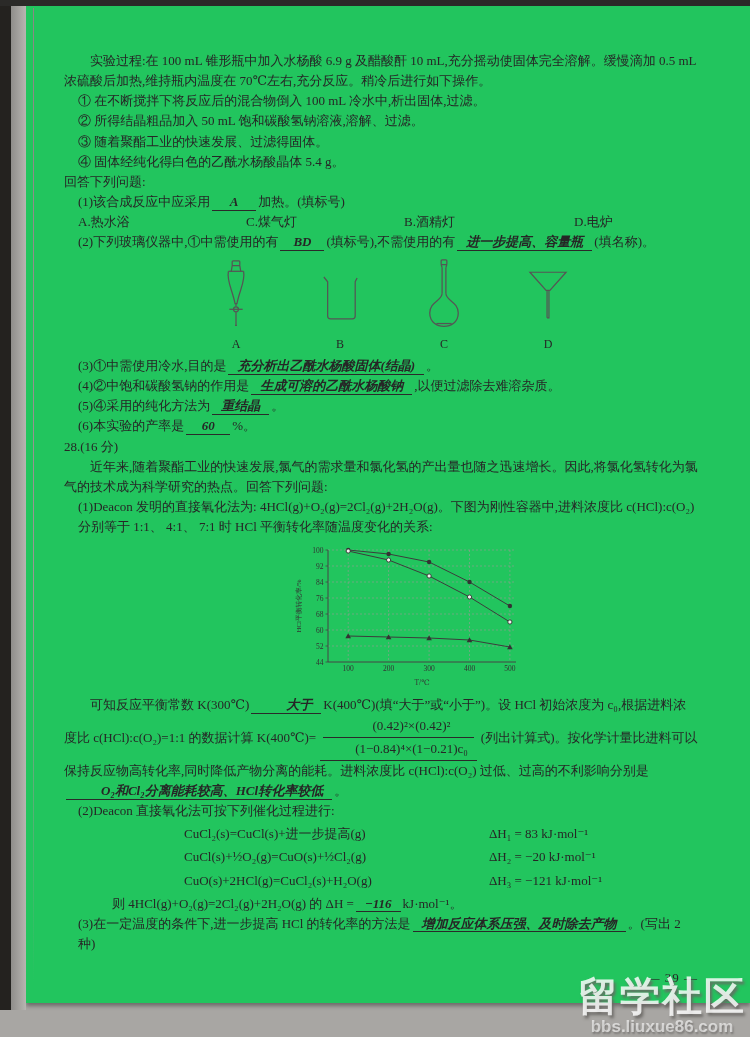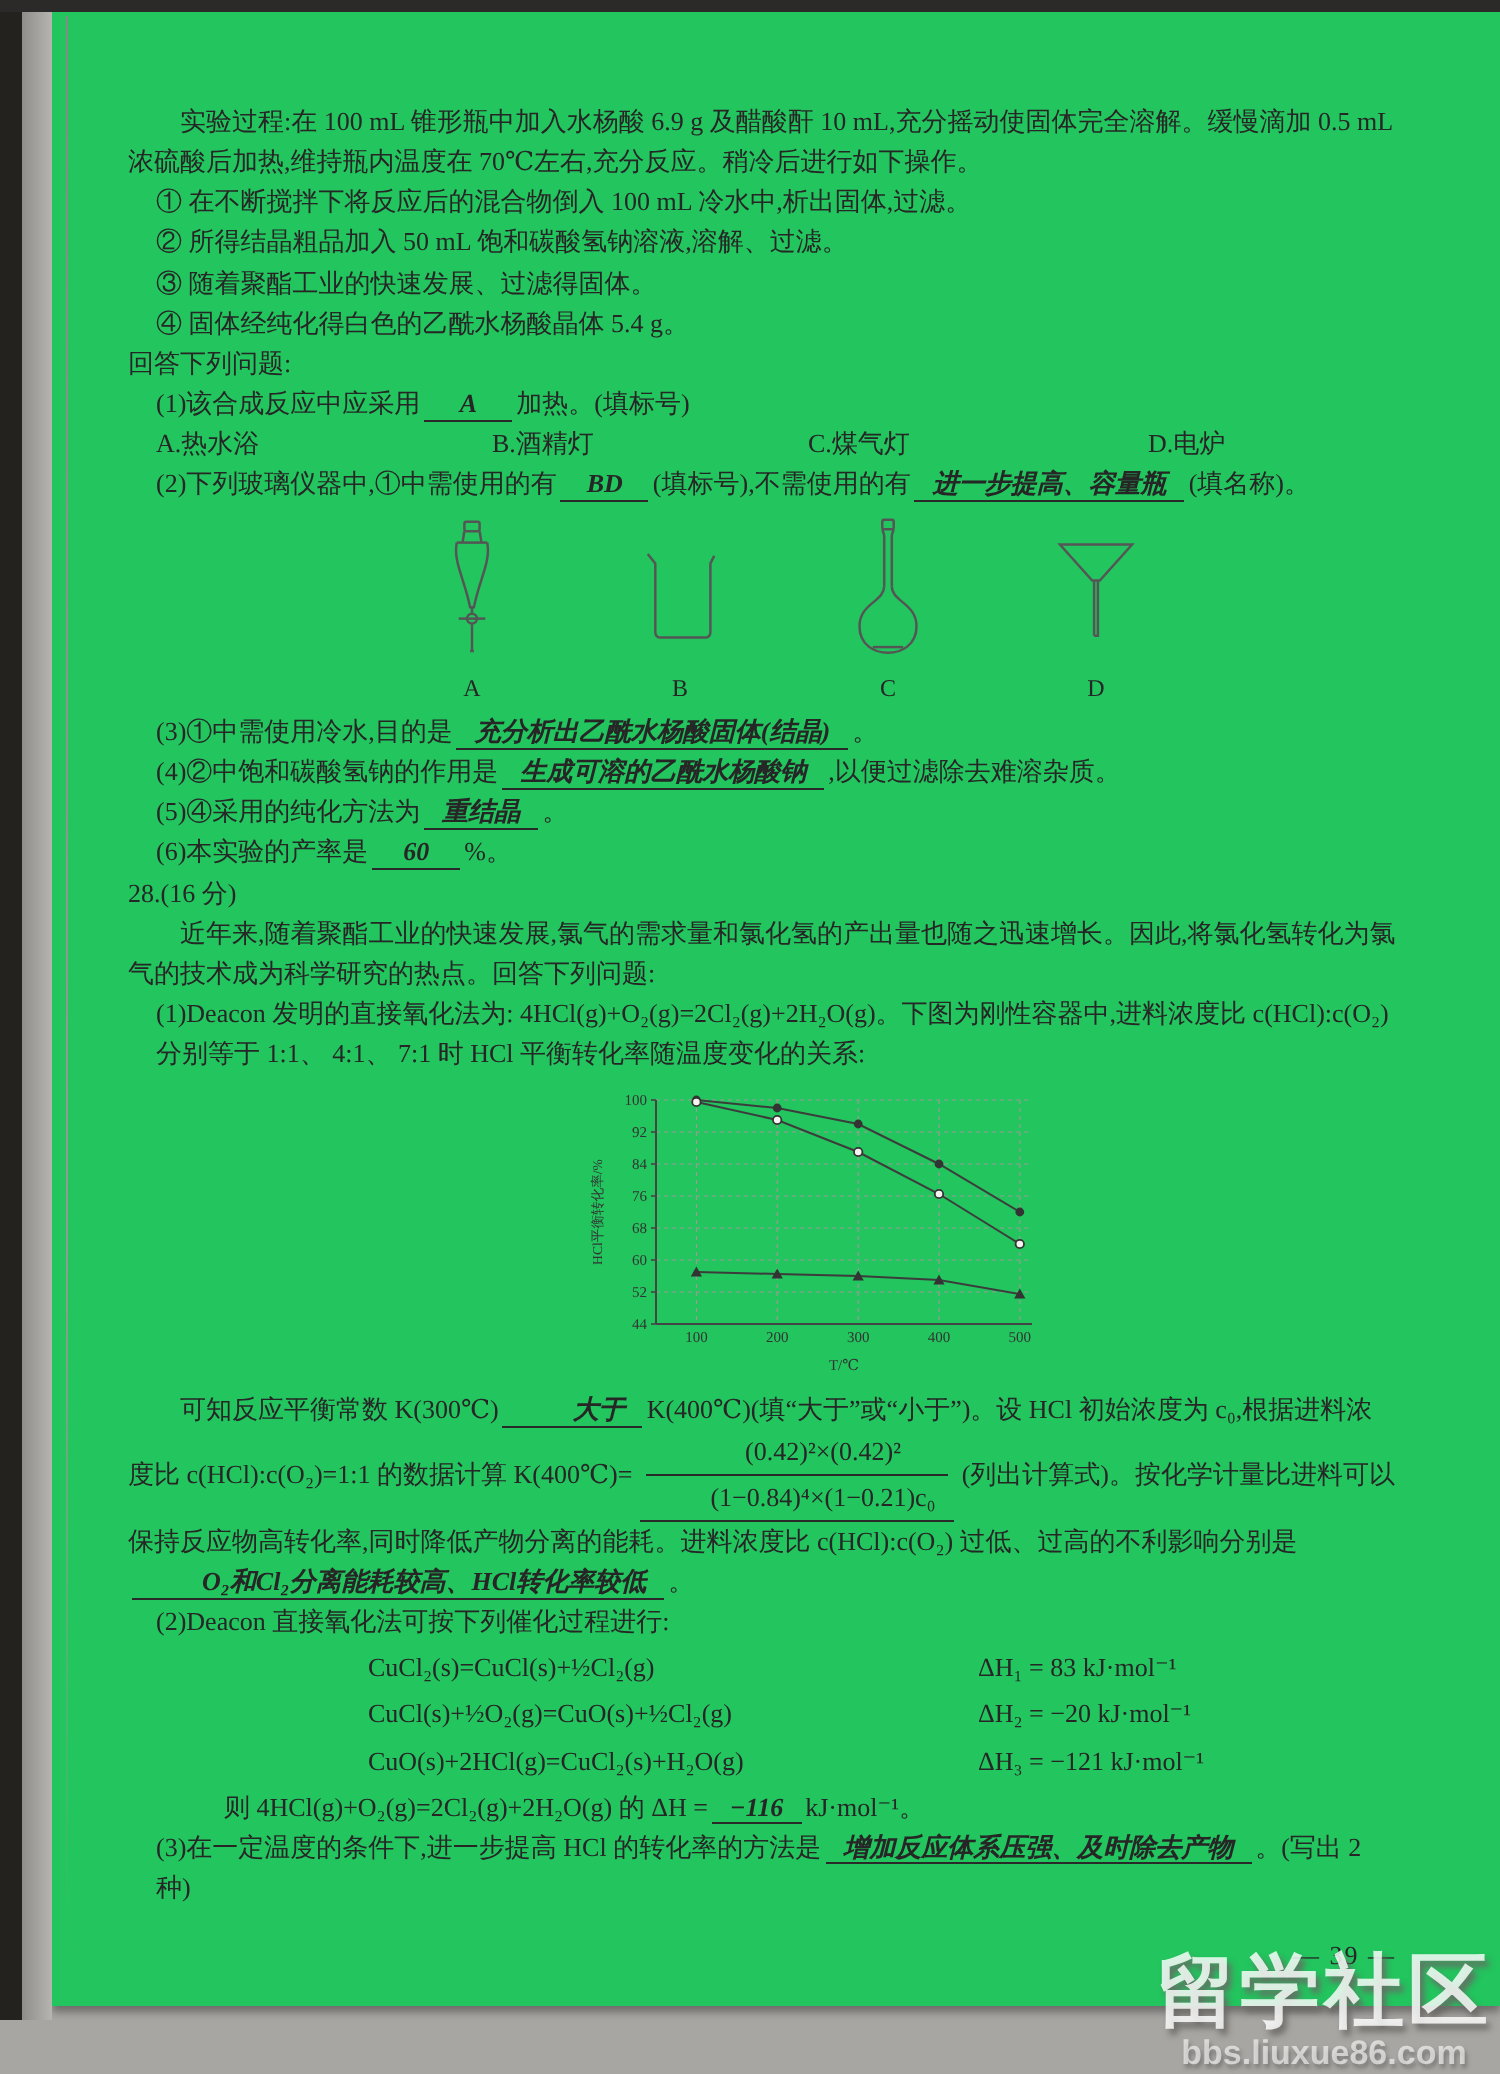--- a/index.html
+++ b/index.html
@@ -82,22 +82,22 @@
     <p>③ 随着聚酯工业的快速发展、过滤得固体。</p>
     <p>④ 固体经纯化得白色的乙酰水杨酸晶体 5.4 g。</p>
   </div>
 
   <p>回答下列问题:</p>
 
   <p class="q"><span>(1)该合成反应中应采用</span><span class="blank">A</span><span>加热。(填标号)</span></p>
 
   <div class="options">
     <span>A.热水浴</span>
+    <span>C.煤气灯</span>
     <span>B.酒精灯</span>
-    <span>C.煤气灯</span>
     <span>D.电炉</span>
   </div>
 
   <p class="q"><span>(2)下列玻璃仪器中,①中需使用的有</span><span class="blank">BD</span><span>(填标号),不需使用的有</span><span class="blank">进一步提高、容量瓶</span><span>(填名称)。</span></p>
 
   <div class="glassware">
     <div class="gw">
       <span>
         <svg width="60" height="76" viewBox="0 0 60 80" fill="none" stroke="#555" stroke-width="1.3">
           <rect x="26" y="3" width="8" height="5" rx="1"></rect>
@@ -214,21 +214,21 @@
         <text transform="translate(9 65) rotate(-90)" text-anchor="middle" font-size="6.8" fill="#333">HCl平衡转化率/%</text>
         <text x="130" y="144" text-anchor="middle" font-size="7.5" fill="#333">T/℃</text>
       </svg></div>
 
   <p class="indent"><span>可知反应平衡常数 K(300℃)</span><span class="blank">大于</span><span>K(400℃)(填“大于”或“小于”)。设 HCl 初始浓度为 c₀,根据进料浓度比 c(HCl):c(O₂)=1:1 的数据计算 K(400℃)=</span><span class="frac"><span class="num">(0.42)²×(0.42)²</span><span class="den">(1−0.84)⁴×(1−0.21)c₀</span></span><span>(列出计算式)。按化学计量比进料可以保持反应物高转化率,同时降低产物分离的能耗。进料浓度比 c(HCl):c(O₂) 过低、过高的不利影响分别是</span><span class="blank">O₂和Cl₂分离能耗较高、HCl转化率较低</span><span>。</span></p>
 
   <p class="q">(2)Deacon 直接氧化法可按下列催化过程进行:</p>
 
   <div class="eq-block">
     <div class="eq-row">
-      <span>CuCl₂(s)=CuCl(s)+½Cl₂(g)</span>
+      <span>CuCl₂(s)=CuCl(s)+进一步提高(g)</span>
       <span>ΔH₁ = 83 kJ·mol⁻¹</span>
     </div>
     <div class="eq-row">
       <span>CuCl(s)+½O₂(g)=CuO(s)+½Cl₂(g)</span>
       <span>ΔH₂ = −20 kJ·mol⁻¹</span>
     </div>
     <div class="eq-row">
       <span>CuO(s)+2HCl(g)=CuCl₂(s)+H₂O(g)</span>
       <span>ΔH₃ = −121 kJ·mol⁻¹</span>
     </div>

